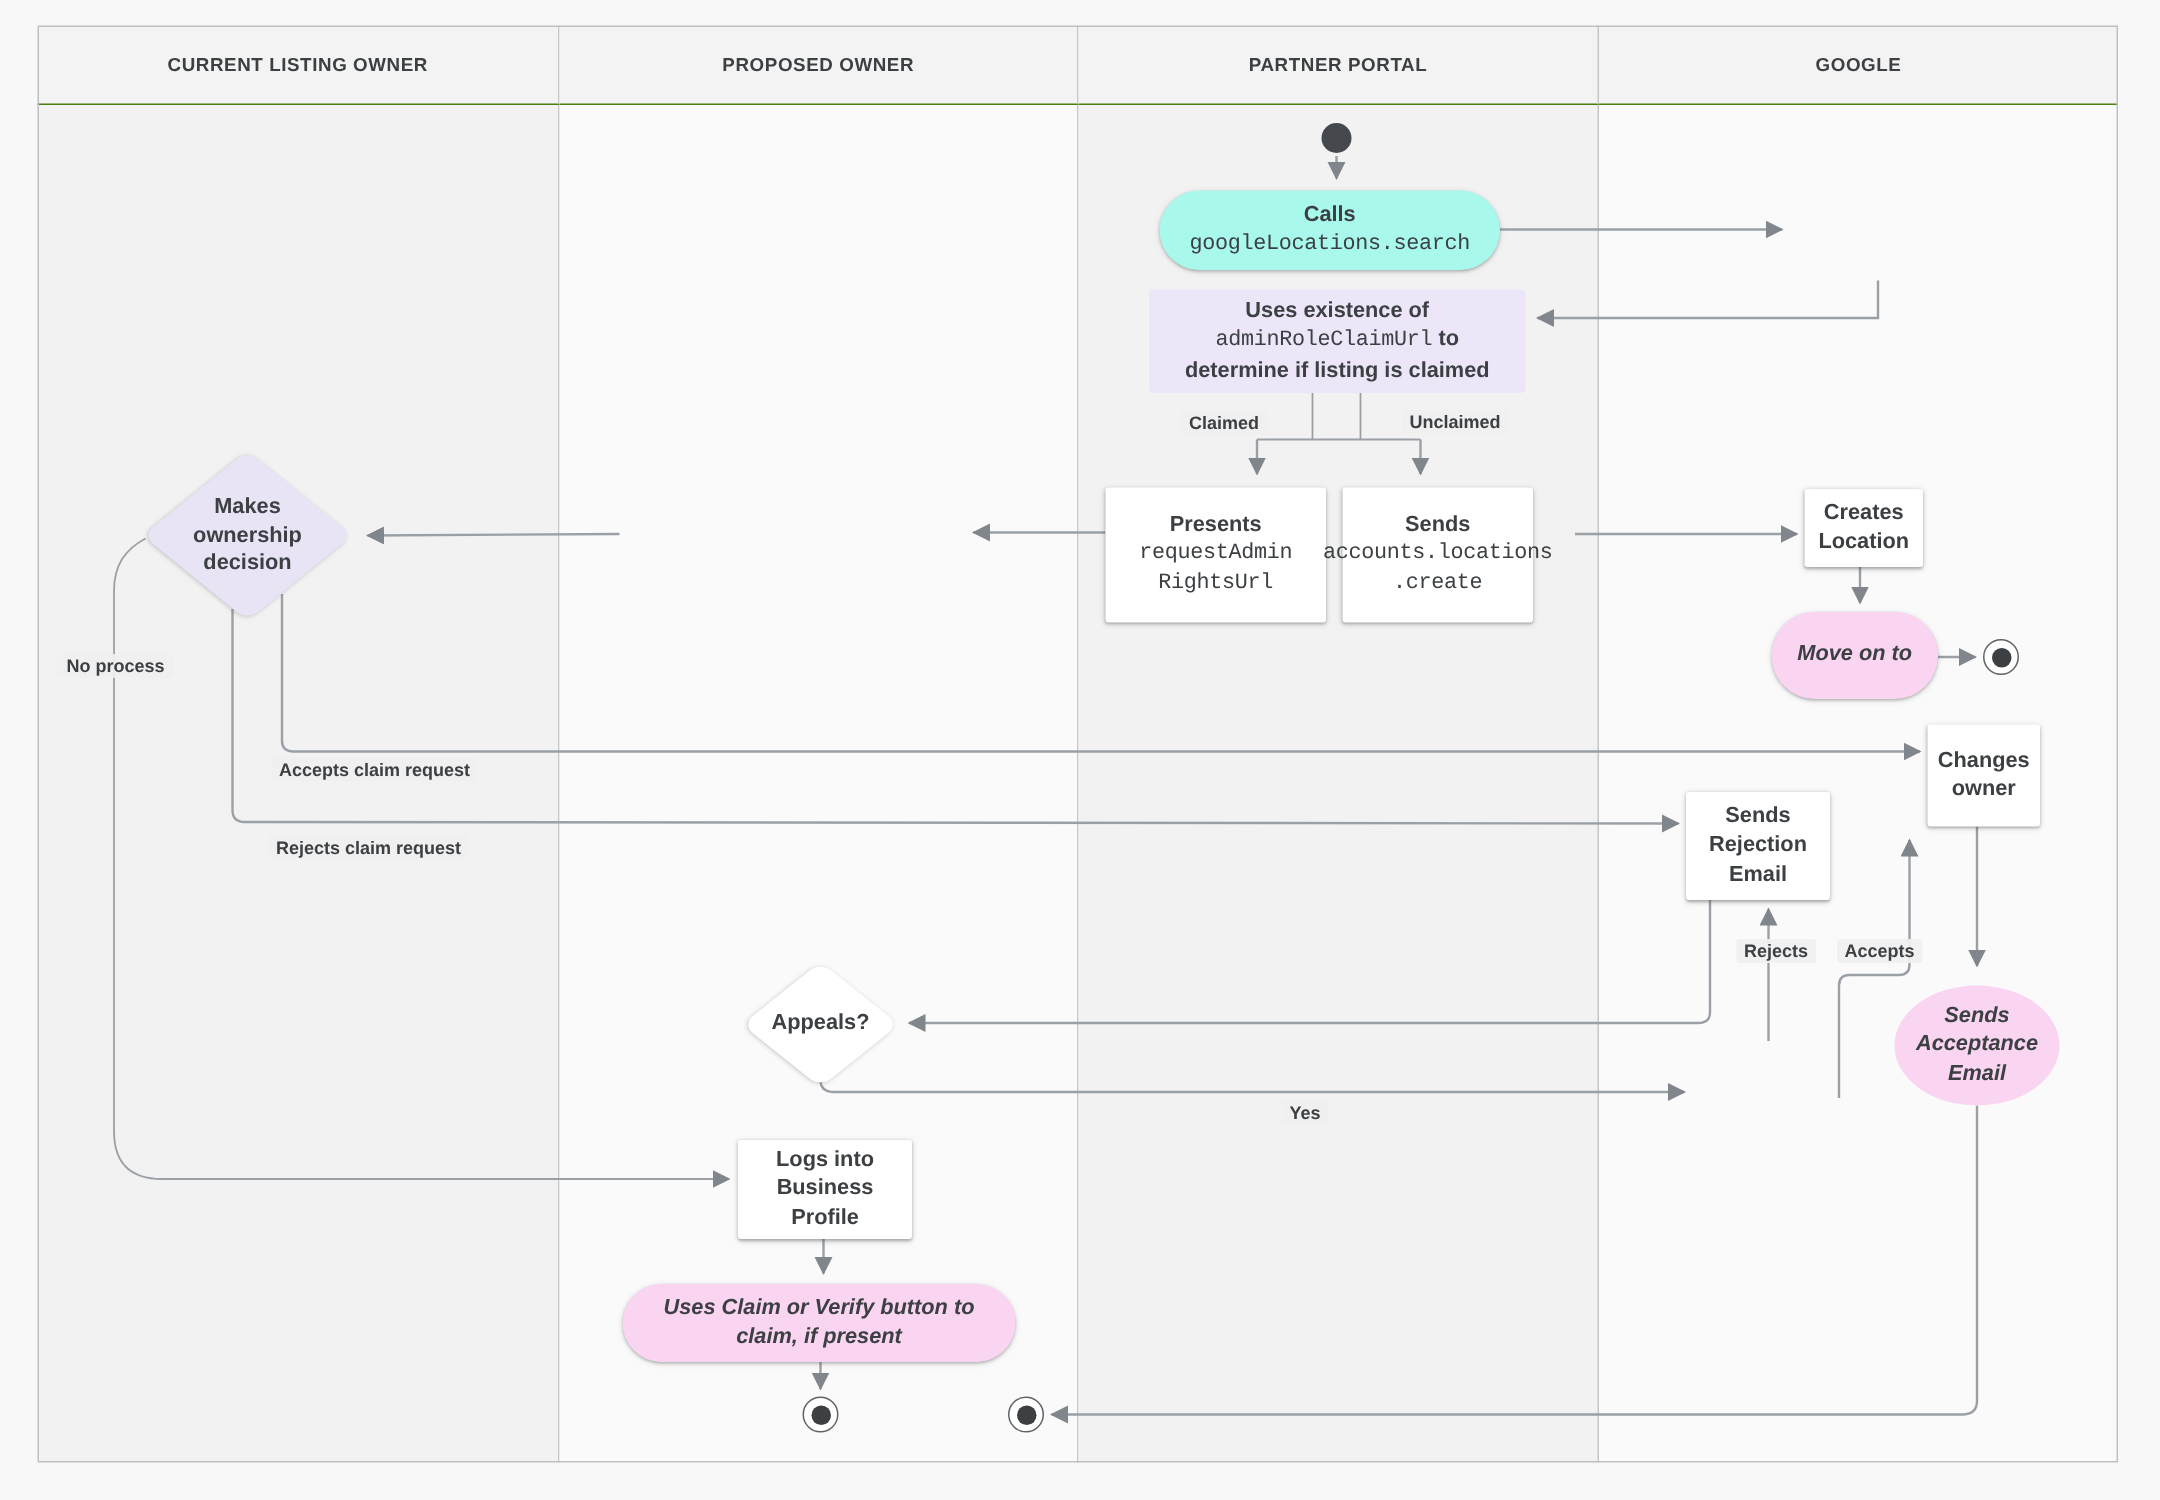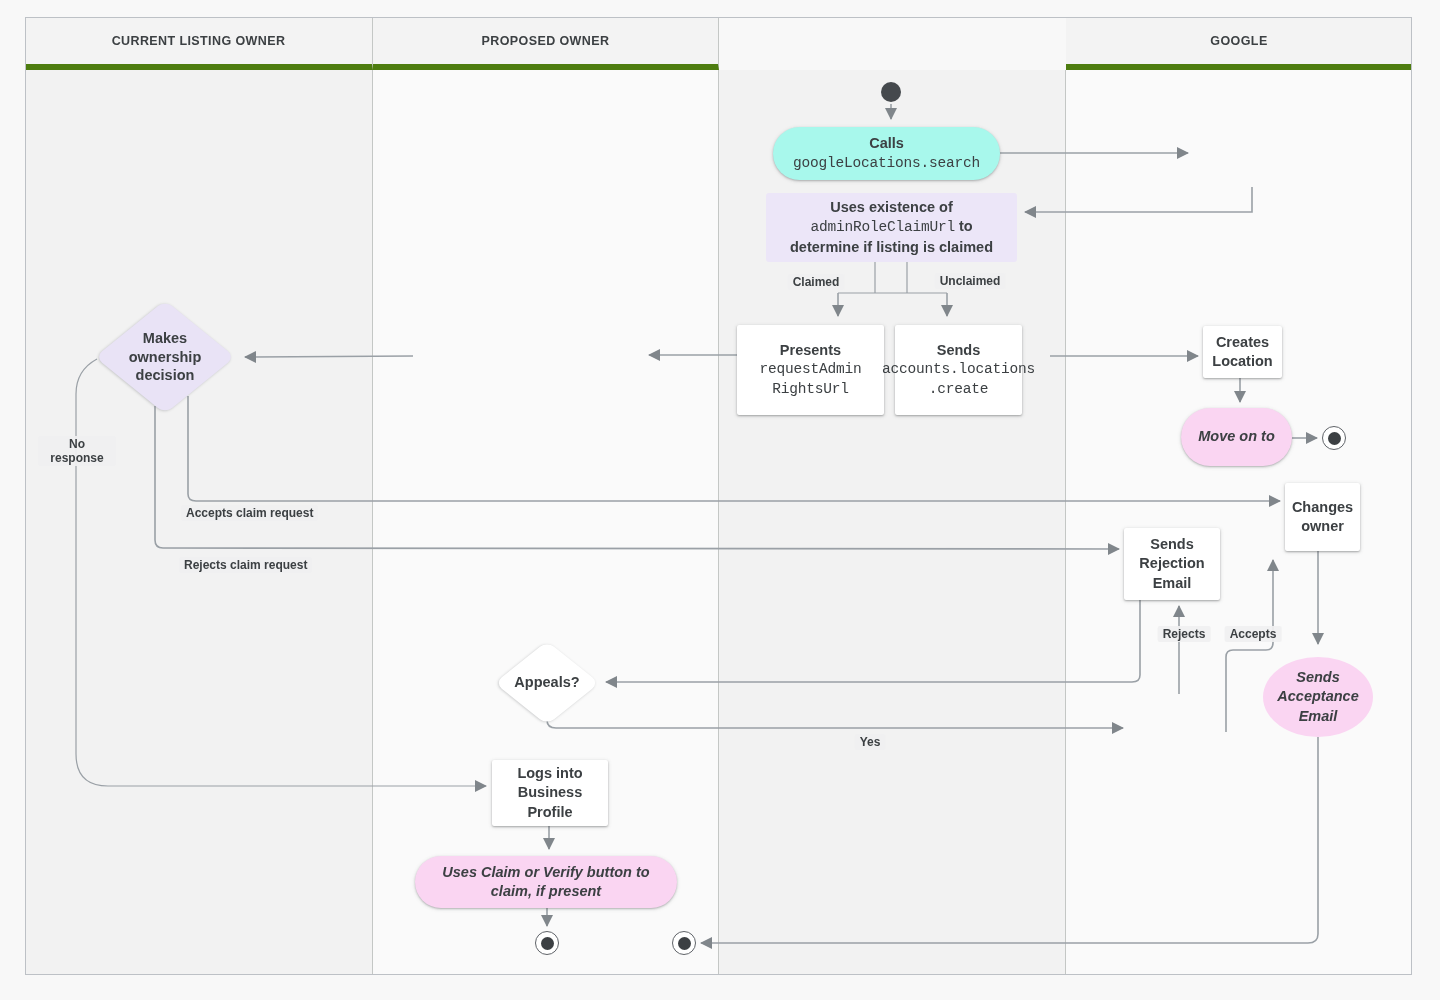--- a/index.html
+++ b/index.html
@@ -12,21 +12,21 @@
     font-family:"Liberation Sans", sans-serif;color:var(--node-text);}
   .stage{position:absolute;left:0;top:0;width:1440px;height:1000px;}
 
   
   .frame{position:absolute;left:25px;top:17px;width:1387px;height:958px;border:1px solid var(--border);}
   .lane-bg{position:absolute;top:70px;height:905px;}
   .lane-bg.gray{background:var(--lane-gray);}
   .lane-bg.light{background:var(--lane-light);}
   .lane-sep{border-right:1px solid #C4C7C5;}
   .lane-head{position:absolute;top:17px;height:53px;background:#F3F3F3;
-    border-bottom:6px solid #4d7c0f;display:flex;align-items:center;justify-content:center;
+    border-bottom:1px solid #4d7c0f;display:flex;align-items:center;justify-content:center;
     font-size:12.5px;font-weight:700;letter-spacing:.4px;color:#3C4043;}
 
   svg.wires{position:absolute;left:0;top:0;width:1440px;height:1000px;z-index:2;}
   svg.wires path{fill:none;stroke:var(--line);stroke-width:1.6;}
   svg.wires path.thin{stroke-width:1.2;}
   #arr path{fill:var(--arrow);stroke:none;}
 
   .node{position:absolute;z-index:3;display:flex;flex-direction:column;align-items:center;
     justify-content:center;text-align:center;font-size:14.5px;font-weight:700;line-height:1.32;}
   .box{background:#fff;border-radius:2px;box-shadow:0 1px 2px rgba(60,64,67,.35),0 1px 4px rgba(60,64,67,.18);}
@@ -64,20 +64,23 @@
   <div class="lane-bg gray lane-sep" style="left:25px;width:348px;"></div>
   <div class="lane-bg light lane-sep" style="left:373px;width:346px;"></div>
   <div class="lane-bg gray lane-sep" style="left:719px;width:347px;"></div>
   <div class="lane-bg light" style="left:1066px;width:346px;"></div>
 
   <div class="lane-head lane-sep" style="left:25px;width:348px;">
       <span>CURRENT LISTING OWNER</span>
     </div>
   <div class="lane-head lane-sep" style="left:373px;width:346px;">
       <span>PROPOSED OWNER</span>
+    </div>
+  <div class="lane-head lane-sep" style="left:719px;width:347px;">
+      <span>PARTNER PORTAL</span>
     </div>
   <div class="lane-head" style="left:1066px;width:346px;">
       <span>GOOGLE</span>
     </div>
 
   <div class="frame"></div>
 
   <svg class="wires">
     <defs>
       <marker id="arr" markerUnits="userSpaceOnUse" markerWidth="13" markerHeight="13" refX="11" refY="6" orient="auto">
@@ -182,20 +185,20 @@
       <div class="dot"></div>
     </div>
 
   <div class="diamond" style="left:95px;top:300px;width:140px;height:114px;">
     <div class="dbg lavd" style="width:99px;height:99px;transform:translate(-50%,-50%) scale(1,.81) rotate(45deg);"></div>
     <span style="max-width:100px;">Makes ownership decision</span>
   </div>
 
   <div class="elabel center" style="left:816px;top:274px;">Claimed</div>
   <div class="elabel center" style="left:970px;top:273px;">Unclaimed</div>
-  <div class="elabel wrap" style="left:38px;top:436px;width:78px;">No response</div>
+  <div class="elabel wrap" style="left:38px;top:436px;width:78px;">No process</div>
   <div class="elabel" style="left:181px;top:505px;">Accepts claim request</div>
   <div class="elabel" style="left:179px;top:557px;">Rejects claim request</div>
   <div class="elabel center" style="left:870px;top:734px;">Yes</div>
   <div class="elabel center" style="left:1184px;top:626px;">Rejects</div>
   <div class="elabel center" style="left:1253px;top:626px;">Accepts</div>
 
 </div>
 
 </body></html>

